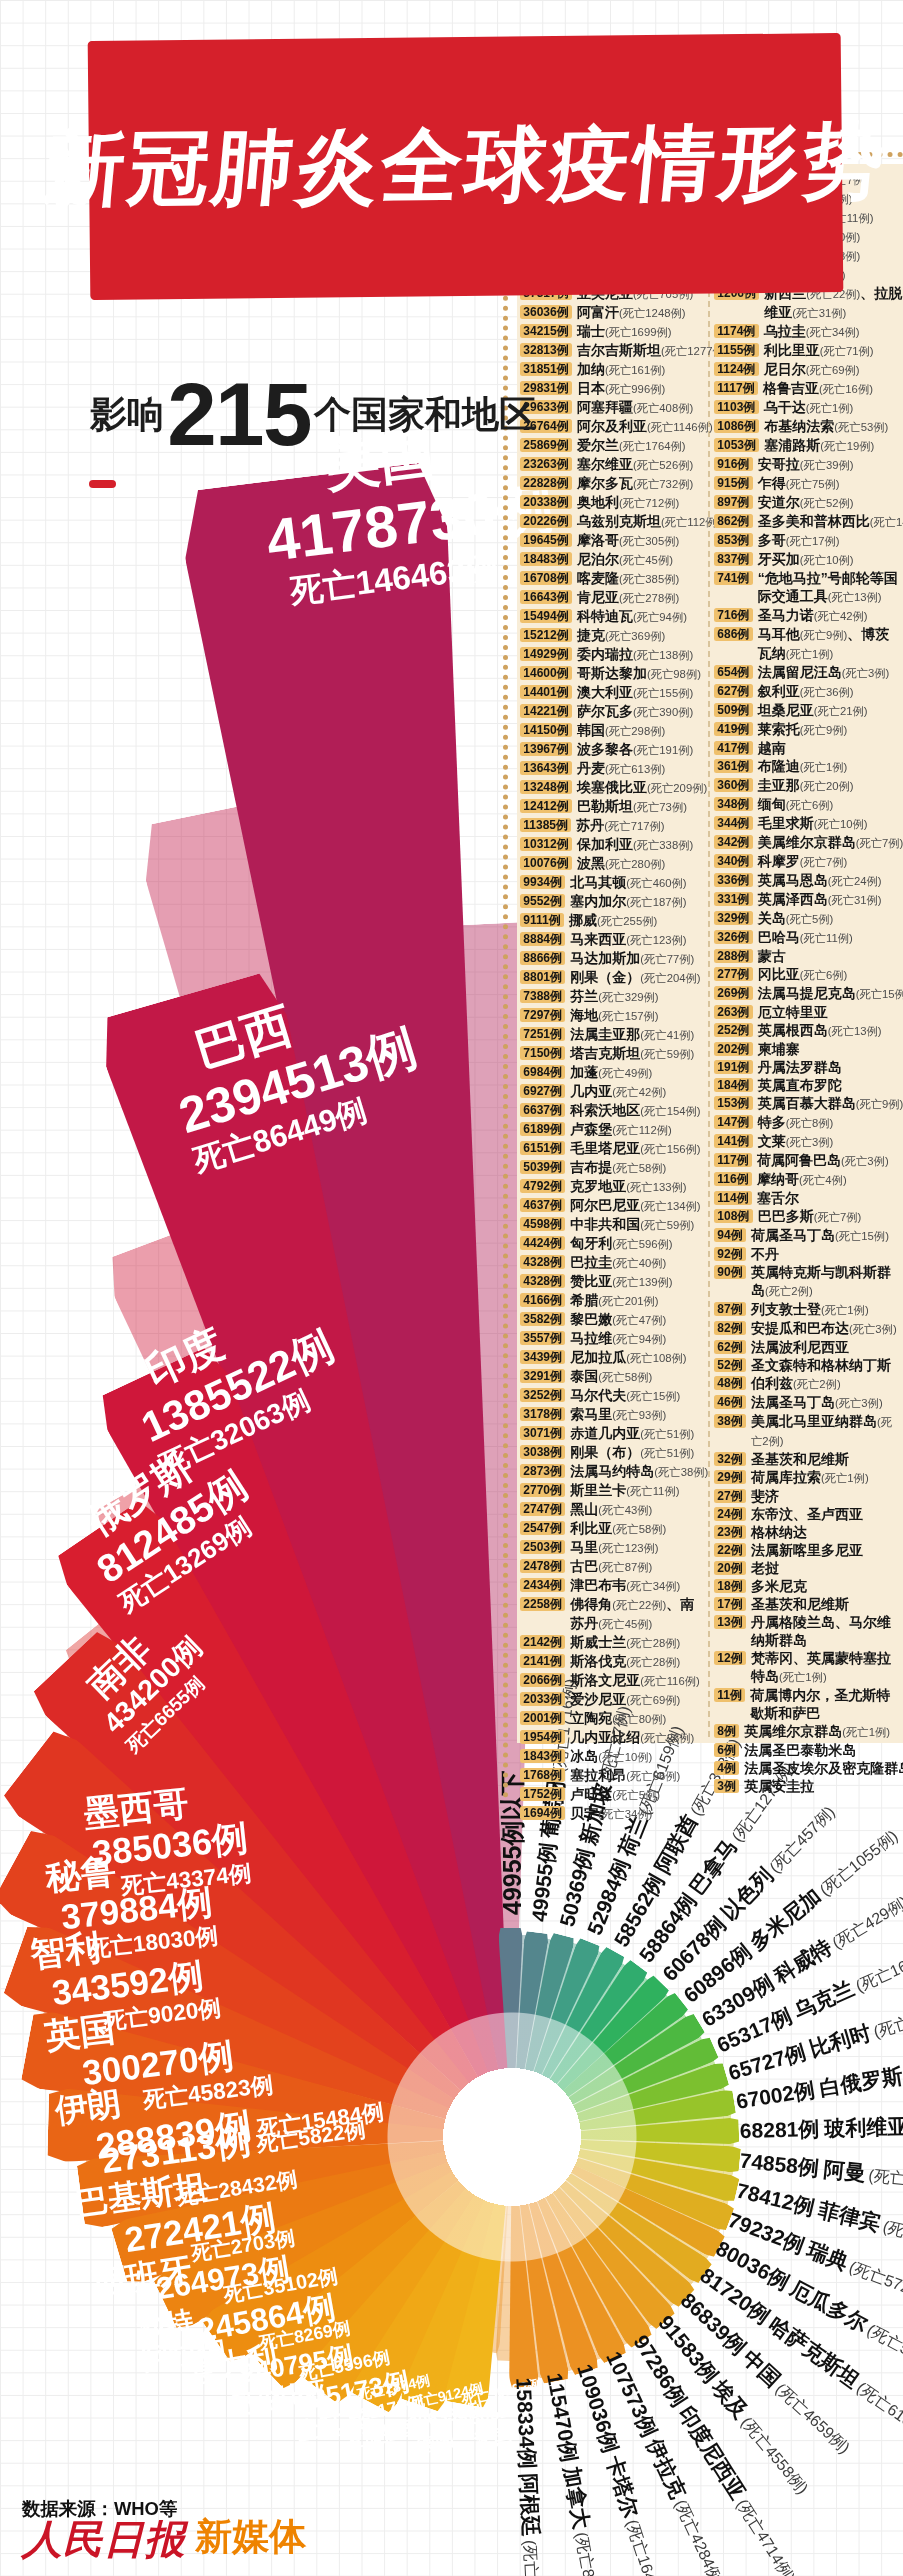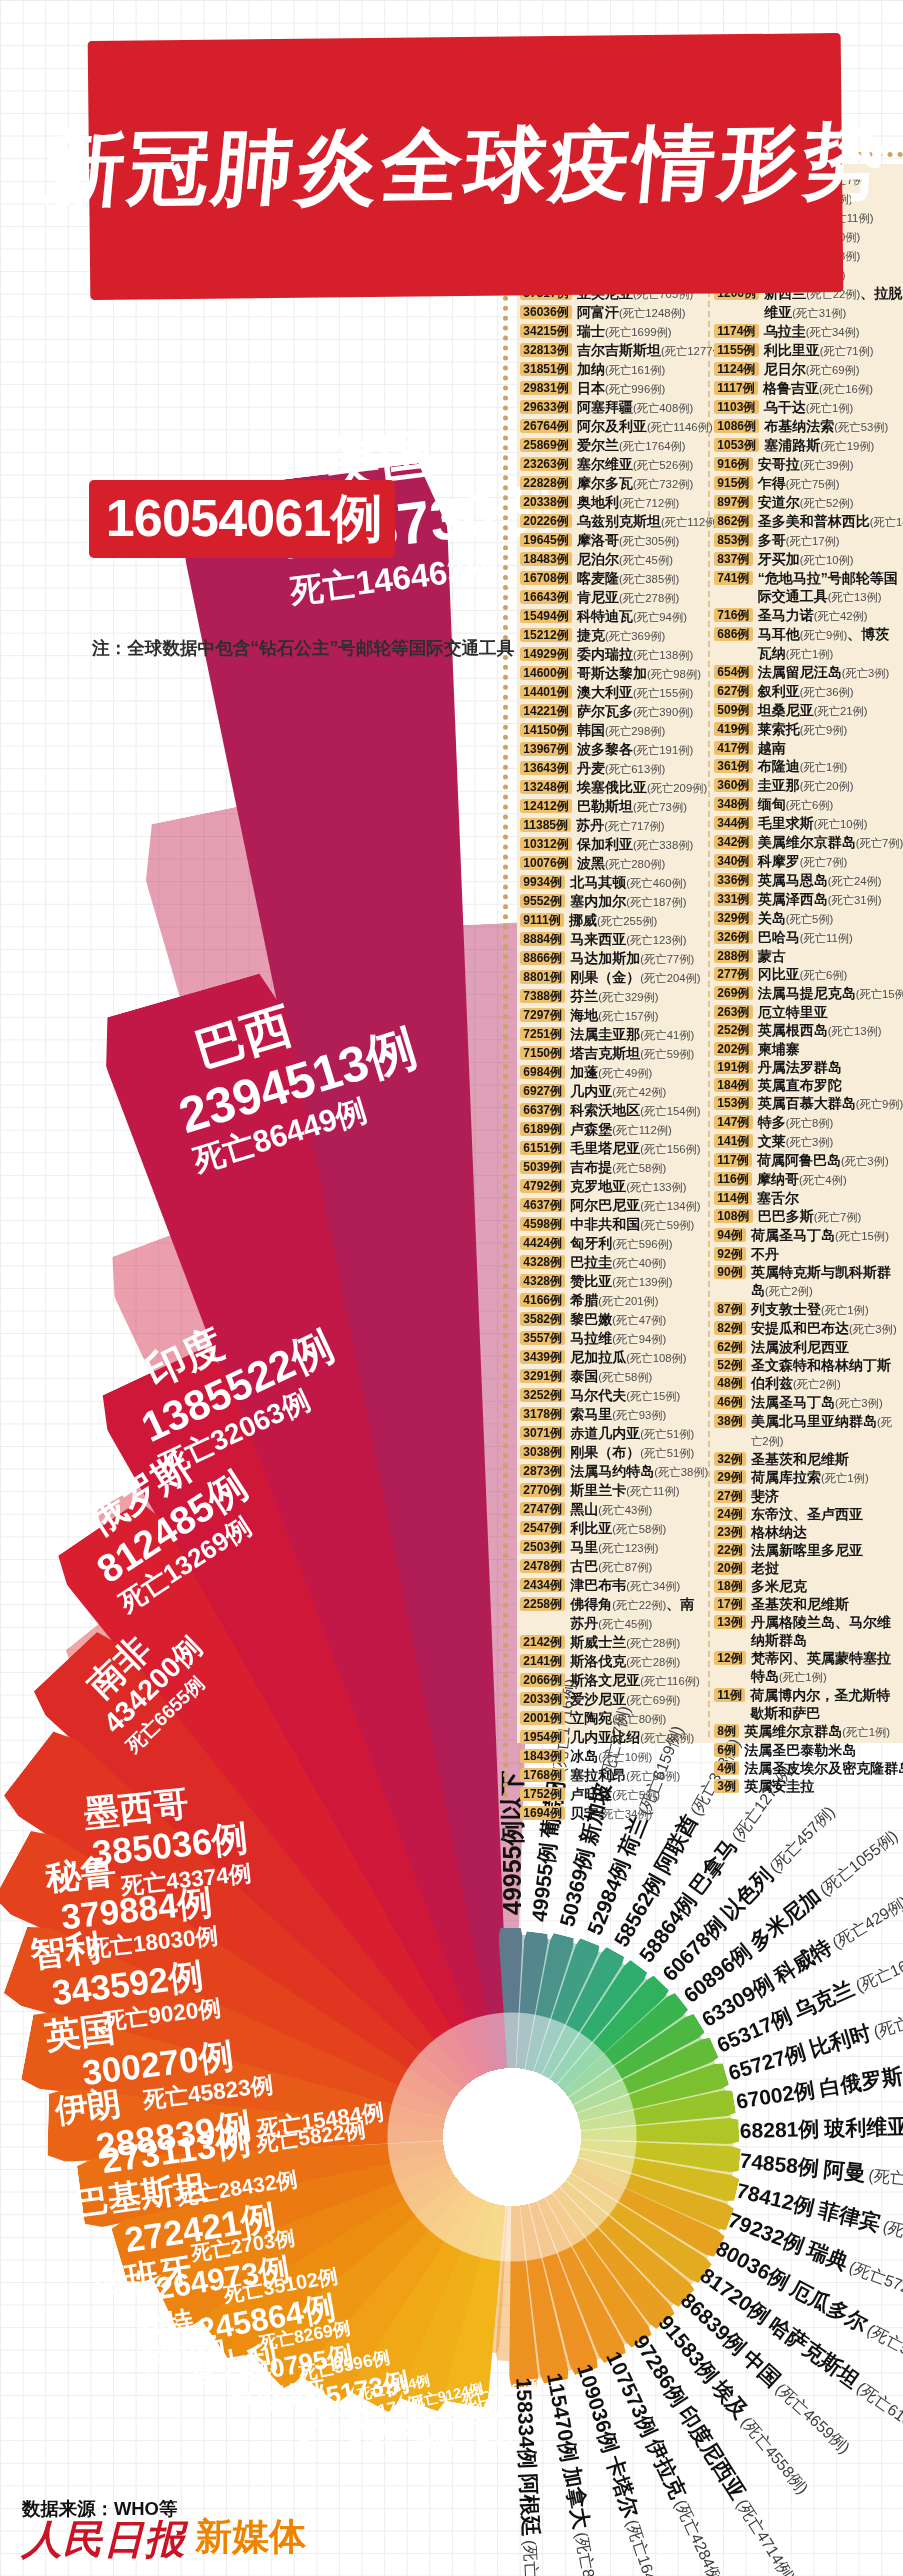--- a/index.html
+++ b/index.html
@@ -64,26 +64,30 @@
 </style>
 </head>
 <body>
 
 <div id="canvas">
   <div id="banner">
     <div class="t">新冠肺炎全球疫情形势</div>
   </div>
 
 
+  <div id="affected">
+    <span class="s">影响</span>
+    <span class="n">215</span>
+    <span class="s">个</span>
+    <span class="s">国家和地区</span>
+  </div>
 
   <div id="badge1" class="redbadge">
-    <span class="val">16054061例</span>
   </div>
 
-  <div id="note">注：全球数据中包含“钻石公主”号邮轮等国际交通工具</div>
 
   <div id="panel"></div>
   <div id="dotv"></div>
   <div id="doth"></div>
   <div id="colsep"></div>
 
   <div id="lcol1" class="lcol">
       <div class="row">
         <div class="badge">44492例</div>
         <div class="txt"><span>危地马拉</span><span class="death">(死亡1699例)</span></div>

